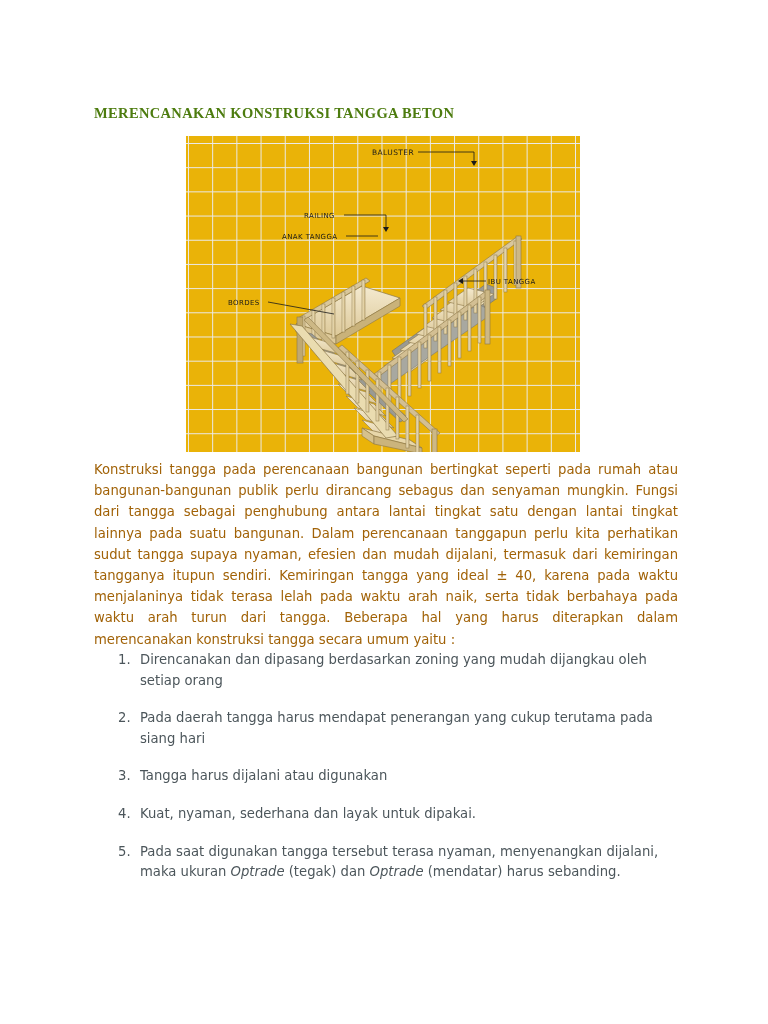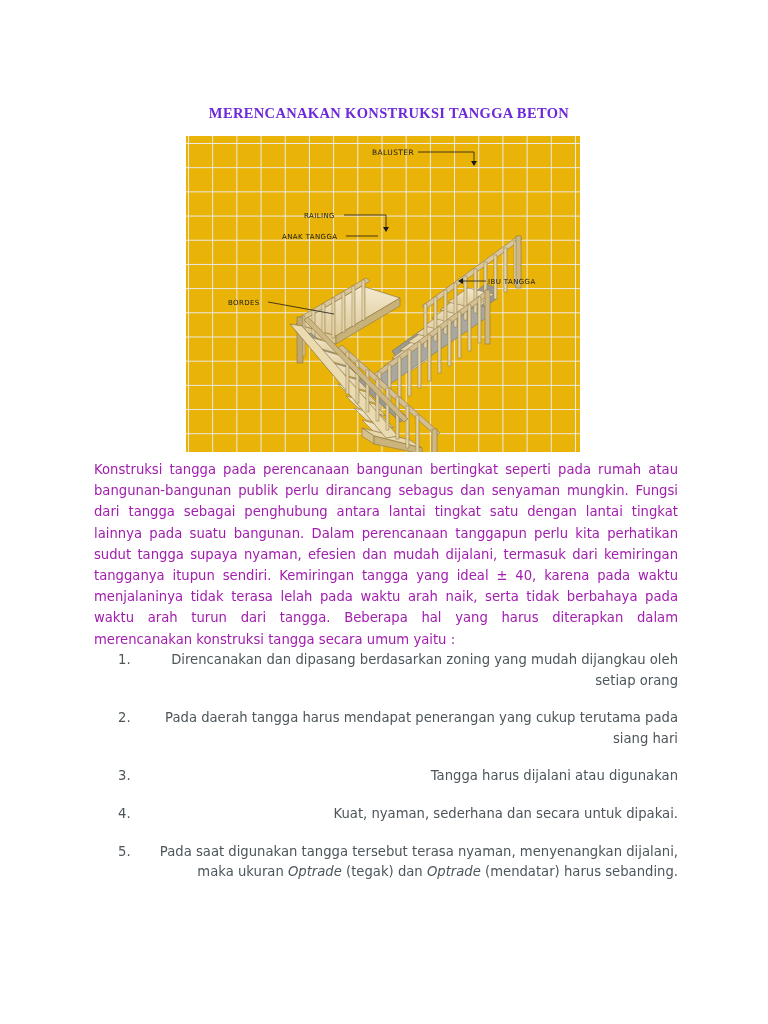--- a/index.html
+++ b/index.html
@@ -26,23 +26,22 @@
   
   .doc-title {
     position: absolute;
     left: 94px;
     top: 105px;
     width: 590px;
     font-family: "Liberation Serif", "DejaVu Serif", serif;
     font-size: 14.5px;
     font-weight: bold;
     letter-spacing: 0.35px;
-    color: #6d28d9;
+    color: #4d7c0f;
     white-space: nowrap;
-    text-align: center;
   }
 
   
   .figure {
     position: absolute;
     left: 186px;
     top: 136px;
     width: 394px;
     height: 316px;
     background: #eab308;
@@ -66,21 +65,21 @@
 
   
   .body-par {
     position: absolute;
     left: 94px;
     top: 459px;
     width: 584px;
     font-family: "DejaVu Sans", sans-serif;
     font-size: 13.2px;
     line-height: 21.2px;
-    color: #a21caf;
+    color: #a16207;
     text-align: justify;
     text-justify: inter-word;
   }
 
   
   .num-list {
     position: absolute;
     left: 94px;
     top: 650px;
     width: 584px;
@@ -96,21 +95,20 @@
   }
   .li-num {
     position: absolute;
     left: 24px;
     top: 0;
     width: 20px;
     text-align: left;
   }
   .li-text {
     display: block;
-    text-align: right;
   }
   .li-text i { font-style: italic; }
 </style>
 </head>
 <body>
 
 <div class="page">
 
   <div class="doc-title">MERENCANAKAN KONSTRUKSI TANGGA BETON</div>
 
@@ -281,21 +279,21 @@
       <span class="li-text">Pada daerah tangga harus mendapat penerangan yang cukup terutama pada siang hari</span>
     </div>
 
     <div class="li-row">
       <span class="li-num">3.</span>
       <span class="li-text">Tangga harus dijalani atau digunakan</span>
     </div>
 
     <div class="li-row">
       <span class="li-num">4.</span>
-      <span class="li-text">Kuat, nyaman, sederhana dan secara untuk dipakai.</span>
+      <span class="li-text">Kuat, nyaman, sederhana dan layak untuk dipakai.</span>
     </div>
 
     <div class="li-row">
       <span class="li-num">5.</span>
       <span class="li-text">Pada saat digunakan tangga tersebut terasa nyaman, menyenangkan dijalani, maka ukuran <i>Optrade</i> (tegak) dan <i>Optrade</i> (mendatar) harus sebanding.</span>
     </div>
 
   </div>
 
 </div>

